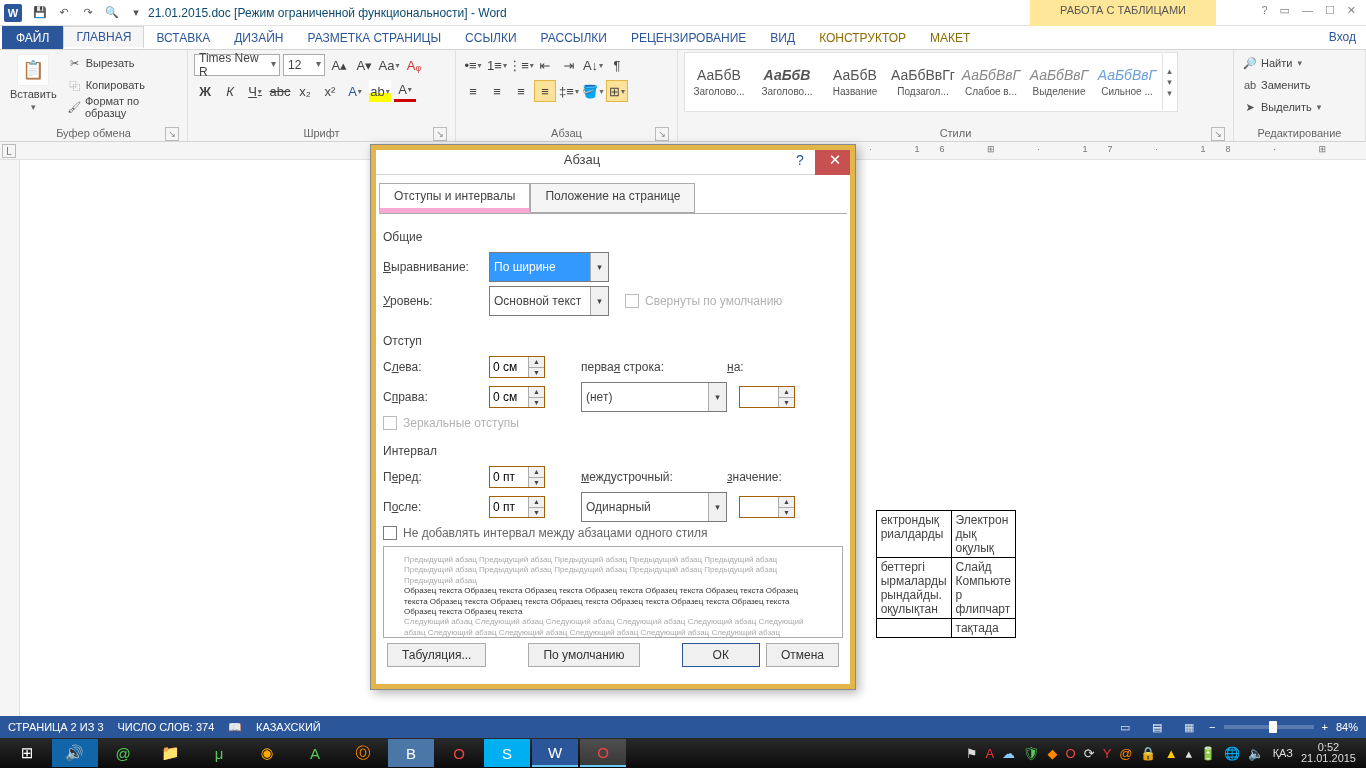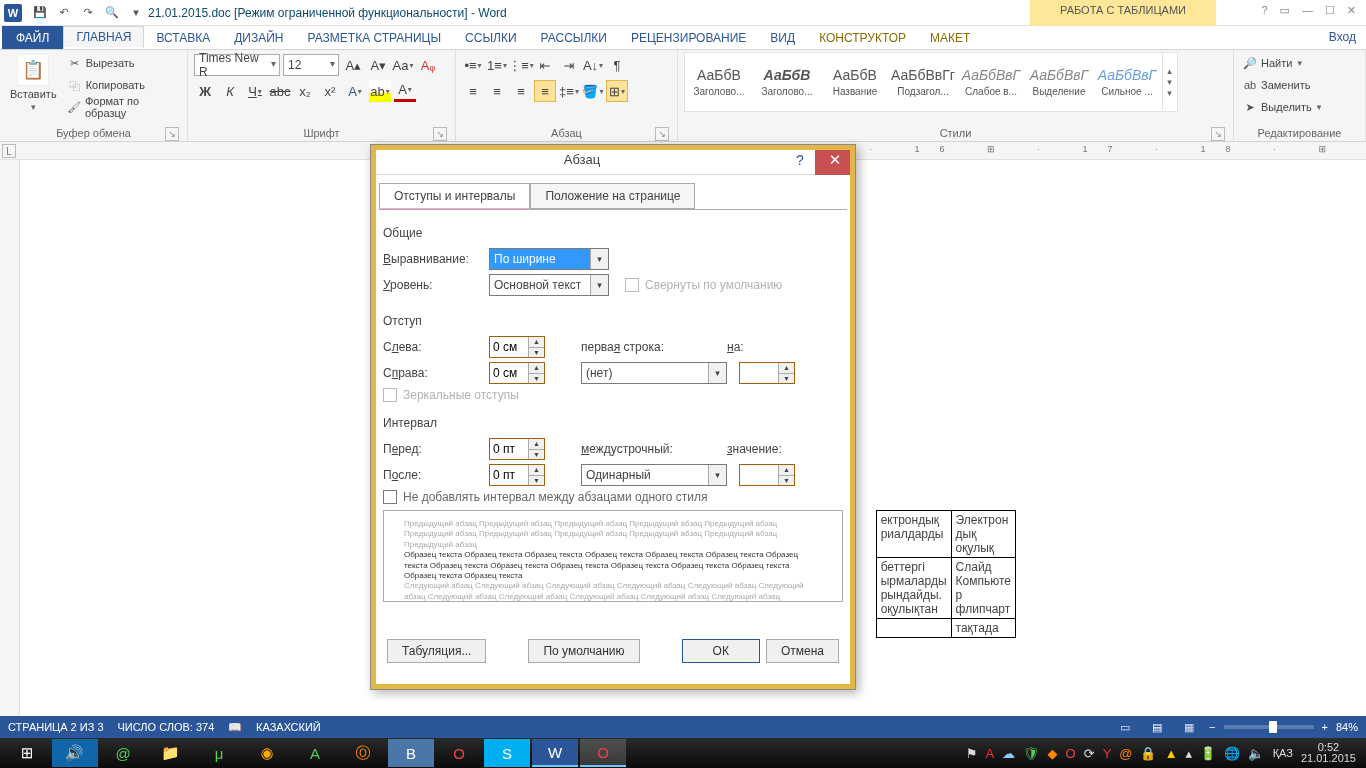--- a/index.html
+++ b/index.html
@@ -53,27 +53,27 @@
 
 
 .modal{position:absolute;left:370px;top:144px;width:486px;height:546px;background:#fff;border:1px solid #8a8a8a;box-shadow:3px 3px 10px rgba(0,0,0,.3);z-index:50;}
 .modal .titlebar{height:30px;background:#fff;border-bottom:1px solid #d4d4d4;display:flex;align-items:center;padding:0 0 0 8px;}
 .modal .titlebar .ttl{flex:1;text-align:center;font-size:13px;color:#444;}
 .modal .titlebar .help{width:30px;height:30px;display:flex;align-items:center;justify-content:center;color:#2b579a;font-size:14px;cursor:pointer;}
 .modal .titlebar .close{width:40px;height:30px;background:#c75050;color:#fff;display:flex;align-items:center;justify-content:center;font-size:15px;cursor:pointer;}
 .modal .frame{position:absolute;inset:0;border:5px solid #e3b649;pointer-events:none;}
 .modal .mtabs{display:flex;padding:8px 8px 0;gap:0;}
 .mtab{border:1px solid #ababab;padding:5px 14px;font-size:12px;background:#f5f5f5;cursor:pointer;color:#444;}
-.mtab.active{background:#fff;border-bottom:1px solid #f9a8d4;position:relative;z-index:2;}
+.mtab.active{background:#fff;border-bottom:5px solid #f9a8d4;position:relative;z-index:2;}
 .modal .panel{border-top:1px solid #ababab;margin:0 8px;padding:10px 4px;height:460px;position:relative;}
 .section-hdr{font-size:12px;color:#444;margin:6px 0 8px;}
 .frow{display:flex;align-items:center;gap:6px;margin:4px 0;font-size:12px;}
 .frow label{width:100px;color:#444;}
 .underline-letter{text-decoration:underline;}
-.combo{border:1px solid #7a7a7a;height:22px;display:flex;align-items:center;padding:0 4px;background:#fff;position:relative;font-size:12px;cursor:pointer;}
+.combo{border:1px solid #7a7a7a;height:30px;display:flex;align-items:center;padding:0 4px;background:#fff;position:relative;font-size:12px;cursor:pointer;}
 .combo.sel{background:#3399ff;color:#fff;}
 .combo .dd{position:absolute;right:0;top:0;bottom:0;width:18px;border-left:1px solid #ababab;background:#f0f0f0;display:flex;align-items:center;justify-content:center;font-size:9px;color:#444;}
 .spin{border:1px solid #a16207;height:22px;width:56px;display:flex;background:#fff;}
 .spin input{border:0;width:38px;padding:0 3px;font-size:12px;outline:none;}
 .spin .arrows{width:16px;border-left:1px solid #ababab;display:flex;flex-direction:column;}
 .spin .arrows div{flex:1;display:flex;align-items:center;justify-content:center;font-size:7px;background:#f0f0f0;cursor:pointer;}
 .spin .arrows div:first-child{border-bottom:1px solid #ababab;}
 .chk{display:flex;align-items:center;gap:6px;font-size:12px;color:#666;}
 .chk .bx{width:14px;height:14px;border:1px solid #7a7a7a;background:#fff;}
 .preview{border:1px solid #ababab;margin:6px 0 0;height:92px;padding:8px 20px;font-size:8px;color:#aaa;line-height:1.3;overflow:hidden;}
@@ -160,21 +160,21 @@
     </div>
     <div class="label"><span>Буфер обмена</span><span class="launcher">↘</span></div>
   </div>
 
   <div class="rgroup" style="width:268px">
     <div class="body" style="flex-direction:column;gap:4px;padding-top:2px">
       <div style="display:flex;gap:3px;align-items:center">
         <div class="fontbox" style="width:86px">
             <span>Times New R</span>
           </div>
-        <div class="fontbox" style="width:56px">
+        <div class="fontbox" style="width:42px">
             <span>12</span>
           </div>
         <div class="tbtn">A▴</div>
         <div class="tbtn">A▾</div>
         <div class="tbtn dd">Aa</div>
         <div class="tbtn" style="color:#c33">Aᵩ</div>
       </div>
       <div style="display:flex;gap:3px;align-items:center">
         <div class="tbtn" style="font-weight:bold">Ж</div>
         <div class="tbtn" style="font-style:italic">К</div>

